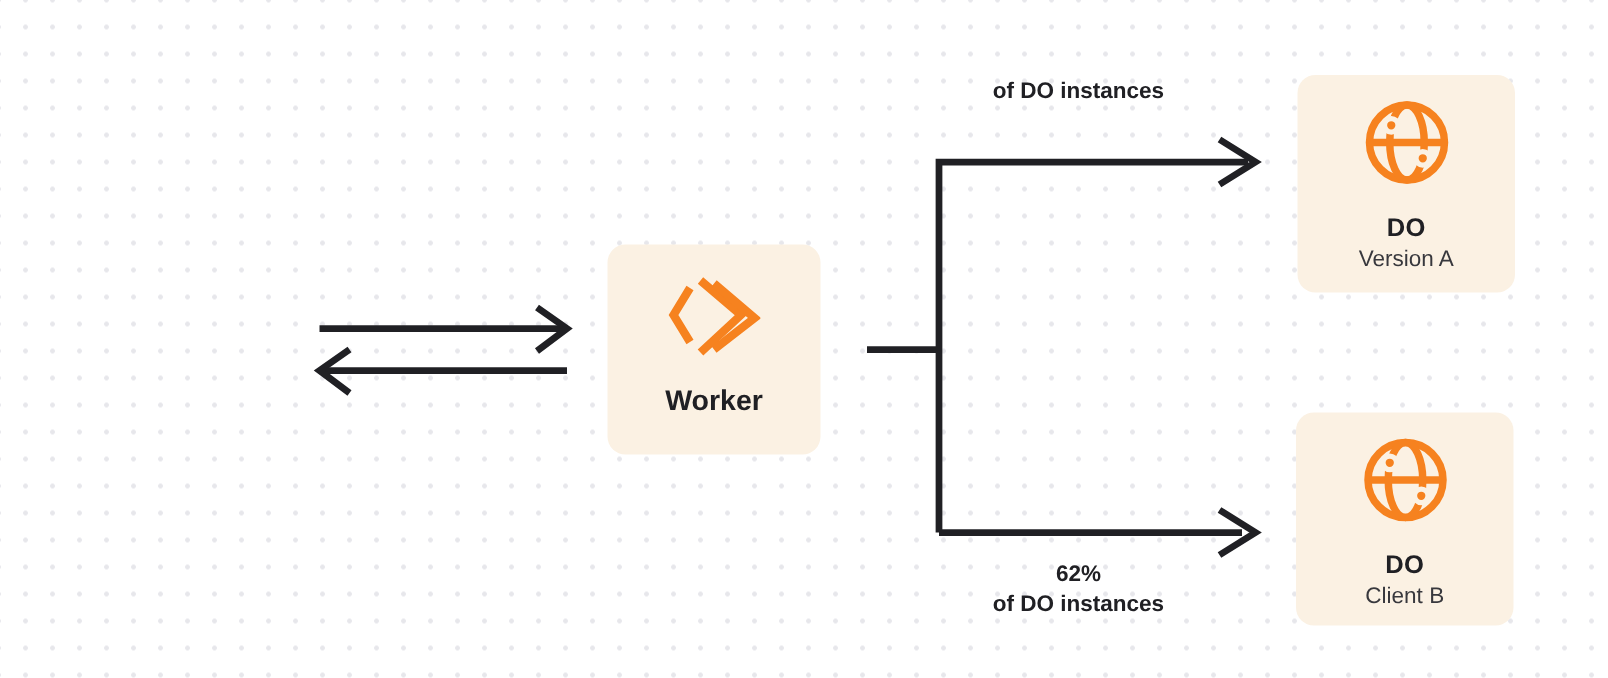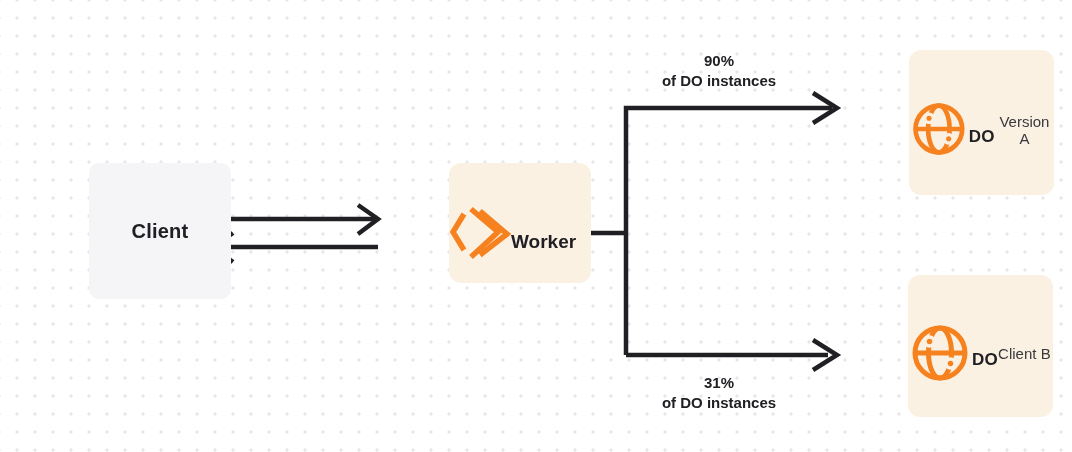--- a/index.html
+++ b/index.html
@@ -24,32 +24,32 @@
   }
   .connectors{
     position:absolute;left:0;top:0;width:1072px;height:452px;
     pointer-events:none;
   }
   .connectors path, .connectors polyline{
     fill:none;stroke:var(--ink);stroke-width:4.5;
     stroke-linecap:butt;stroke-linejoin:miter;
   }
   .node{
-    position:absolute;display:flex;flex-direction:row;
-    align-items:center;justify-content:center;margin-left:44px;
+    position:absolute;display:flex;flex-direction:column;
+    align-items:center;justify-content:center;
   }
   .node-client{
     left:45px;top:163px;width:142px;height:136px;
     background:var(--client-gray);border-radius:10px;
   }
   .node-client .node-label{
     font-size:20px;font-weight:700;color:var(--ink);letter-spacing:.2px;
   }
   .node-worker{
-    left:405px;top:163px;width:142px;height:120px;
+    left:405px;top:163px;width:142px;height:140px;
     background:var(--cream);border-radius:12px;
     justify-content:flex-start;padding-top:20px;
   }
   .node-worker .node-label{
     margin-top:18px;font-size:19px;font-weight:700;color:var(--ink);
   }
   .node-do{
     background:var(--cream);border-radius:12px;
     justify-content:flex-start;padding-top:13px;
   }
@@ -83,23 +83,20 @@
     <path d="M378,247 H216"></path>
     <path d="M233,233 L213,247 L233,262"></path>
 
     <path d="M578,233 H628"></path>
     <path d="M626,355 V108 H832"></path>
     <path d="M813,93 L837,108 L813,123"></path>
     <path d="M626,355 H828"></path>
     <path d="M813,340 L837,355 L813,370"></path>
   </svg>
 
-  <div class="node node-client">
-    <div class="node-label">Client</div>
-  </div>
 
   <div class="node node-worker">
     <svg class="icon-svg" width="62" height="56" viewBox="-4 -4 62 56" xmlns="http://www.w3.org/2000/svg" aria-hidden="true">
       <polyline points="11,5 0,23 11,41" fill="none" stroke="var(--orange)" stroke-width="5.5"></polyline>
       <polyline points="18,0 45,23 18,48" fill="none" stroke="var(--orange)" stroke-width="5.5"></polyline>
       <polyline points="27,2 54,25 27,46" fill="none" stroke="var(--orange)" stroke-width="5.5"></polyline>
     </svg>
     <div class="node-label">Worker</div>
   </div>
 
@@ -121,21 +118,20 @@
       <line x1="8" y1="32" x2="56" y2="32" stroke="var(--orange)" stroke-width="5"></line>
       <ellipse cx="32" cy="32" rx="11.5" ry="25" fill="none" stroke="var(--orange)" stroke-width="5"></ellipse>
       <circle cx="21.5" cy="20.5" r="4.5" fill="var(--orange)" stroke="var(--cream)" stroke-width="3.5"></circle>
       <circle cx="42.5" cy="42.5" r="4.5" fill="var(--orange)" stroke="var(--cream)" stroke-width="3.5"></circle>
     </svg>
     <div class="node-title">DO</div>
     <div class="node-subtitle">Client B</div>
   </div>
 
   <div class="edge-label edge-label-top">
-    <div>90%</div>
     <div>of DO instances</div>
   </div>
   <div class="edge-label edge-label-bottom">
-    <div>31%</div>
+    <div>62%</div>
     <div>of DO instances</div>
   </div>
 
 </div>
 
 </body></html>

